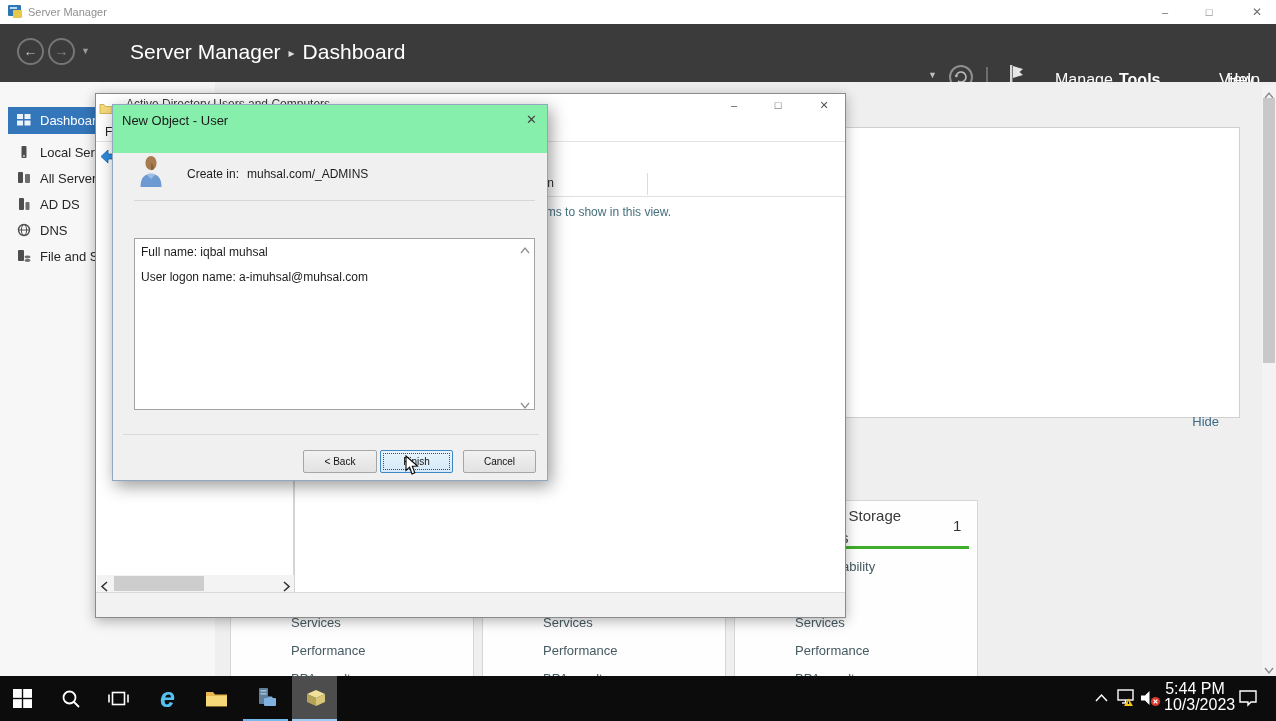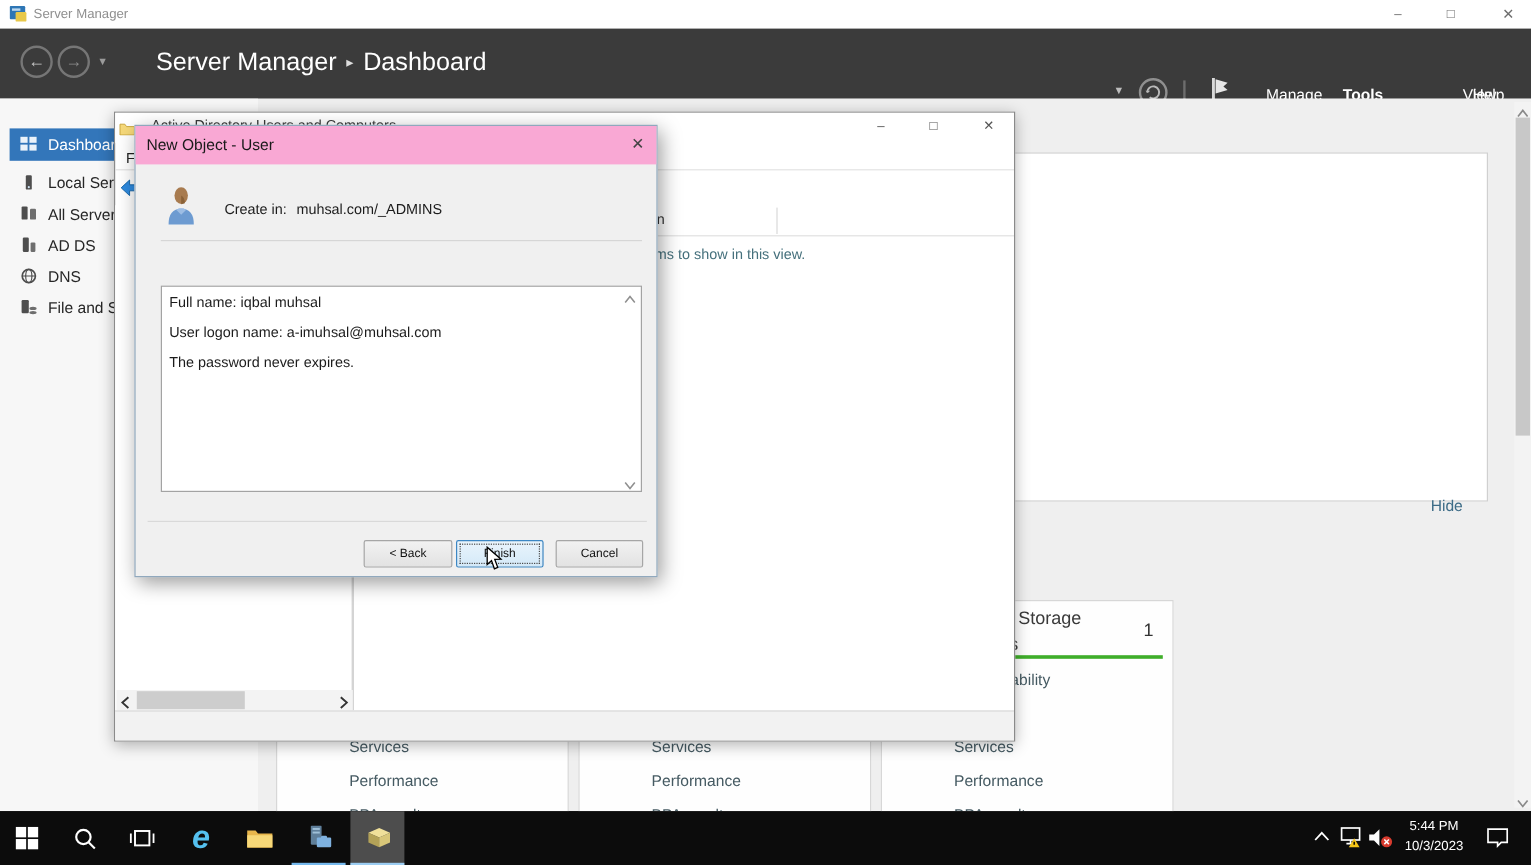--- a/index.html
+++ b/index.html
@@ -20,21 +20,21 @@
   .nav-circle { position:absolute; top:14px; width:27px; height:27px; border:2px solid #767676; border-radius:50%; text-align:center; line-height:23px; font-size:14px; }
   #nav-back { left:17px; color:#c7c7c7; }
   #nav-fwd { left:48px; color:#8b8b8b; }
   #nav-caret { position:absolute; left:81px; top:22px; font-size:9px; color:#9a9a9a; }
   #breadcrumb { position:absolute; left:130px; top:16px; color:#fff; font-size:21px; }
   #breadcrumb .sep { font-size:12px; color:#ddd; margin:0 8px; vertical-align:2px; }
   #hdr-caret { position:absolute; left:928px; top:46px; font-size:9px; color:#bdbdbd; }
   #hdr-refresh { position:absolute; left:948px; top:40px; }
   #hdr-sep { position:absolute; left:986px; top:43px; width:2px; height:21px; background:#6d6d6d; }
   #hdr-flag { position:absolute; left:1006px; top:40px; }
-  .hdr-menu { position:absolute; top:47px; color:#fff; font-size:13px;text-align:right; }
+  .hdr-menu { position:absolute; top:47px; color:#fff; font-size:16px;text-align:right; }
   #menu-manage { left:1055px; } #menu-tools { left:1119px;font-weight:bold; } #menu-view { left:1172px;margin-left:47px; } #menu-help { left:1227px; }
 
   
   #sm-body { position:absolute; left:0; top:82px; width:1276px; height:594px; background:#efefef; overflow:hidden; }
   #sidebar { position:absolute; left:0; top:0; width:215px; height:594px; background:#f7f7f7; }
   .side-item { position:absolute; left:8px; width:207px; height:27px; }
   .side-item.selected { background:#3376ba; }
   .si-icon { position:absolute; left:8px; top:5px; width:16px; height:16px; }
   .si-label { position:absolute; left:32px; top:6px; font-size:13px; color:#262626; white-space:nowrap; }
   .side-item.selected .si-label { color:#fff; }
@@ -79,21 +79,21 @@
   #col-div { position:absolute; left:350px; top:2px; width:1px; height:22px; background:#dadada; }
   #empty-msg { position:absolute; left:164px; top:34px; font-size:12px; color:#45707c; white-space:nowrap; }
   #tree-hscroll { position:absolute; left:1px; top:481px; width:197px; height:17px; background:#f3f3f3; }
   #hs-thumb { position:absolute; left:17px; top:1px; width:90px; height:15px; background:#cdcdcd; }
   .hs-arrow { position:absolute; top:3px; width:11px; height:11px; }
   #hs-left { left:3px; } #hs-right { left:183px; }
   #aduc-status { position:absolute; left:0; bottom:0; width:749px; height:25px; background:#f2f2f2; border-top:1px solid #d9d9d9; }
 
   
   #dialog { position:absolute; left:112px; top:104px; width:436px; height:377px; background:#f0f0f0; border:1px solid #90a8bd; box-shadow:3px 5px 16px rgba(0,0,0,.4); z-index:20; }
-  #dlg-titlebar { position:absolute; left:0; top:0; width:100%; height:32px; background:#f9a8d4; }
+  #dlg-titlebar { position:absolute; left:0; top:0; width:100%; height:48px; background:#86efac; }
   #dlg-title { position:absolute; left:9px; top:8px; font-size:13px; color:#1a1a1a; }
   #dlg-close { position:absolute; right:10px; top:7px; font-size:13px; color:#444; }
   #dlg-user-icon { position:absolute; left:25px; top:50px; width:26px; height:34px; }
   #dlg-createin-label { position:absolute; left:74px; top:62px; font-size:12px; color:#1c1c1c; }
   #dlg-createin-value { position:absolute; left:134px; top:62px; font-size:12px; color:#1c1c1c; }
   #dlg-sep1 { position:absolute; left:21px; top:95px; width:401px; height:1px; background:#d6d6d6; }
   #dlg-instruction { position:absolute; left:25px; top:109px; font-size:12px; color:#1c1c1c; }
   #dlg-summary { position:absolute; left:21px; top:133px; width:401px; height:172px; background:#fff; border:1px solid #a3a3a3; padding:7px 20px 0 6px; }
   .sum-line { font-size:12px; color:#1c1c1c; line-height:13px; margin-bottom:12px; white-space:nowrap; }
   .sb-arrow { position:absolute; right:3px; width:12px; height:10px; }
@@ -110,21 +110,21 @@
   #taskbar { position:absolute; left:0; top:676px; width:1276px; height:45px; background:#0c0c0c; z-index:50; }
   .tb-btn { position:absolute; top:0; width:45px; height:45px; display:flex; align-items:center; justify-content:center; }
   #tb-start { left:0; } #tb-search { left:48px; } #tb-taskview { left:96px; }
   #tb-ie { left:145px; } #tb-explorer { left:194px; }
   #tb-sm { left:243px; border-bottom:2px solid #76b9ed; }
   #tb-aduc { left:292px; background:#4d4d4d; border-bottom:2px solid #9ccdf2; }
   #ie-e { font-size:27px; font-style:italic; font-weight:bold; color:#55c1f0; line-height:1; }
   #tray-chevron { position:absolute; left:1094px; top:14px; }
   #tray-network { position:absolute; left:1116px; top:13px; }
   #tray-volume { position:absolute; left:1140px; top:14px; }
-  #tray-clock { position:absolute; left:1164px; top:5px; width:62px; text-align:center; color:#fff; font-size:11px; line-height:16px; }
+  #tray-clock { position:absolute; left:1164px; top:5px; width:62px; text-align:center; color:#fff; font-size:16px; line-height:16px; }
   #tray-action { position:absolute; left:1238px; top:13px; }
 </style>
 </head>
 <body>
 
 <div id="desktop">
 
   <div id="sm-titlebar">
     <span id="sm-app-icon">
       <svg width="15" height="14" viewBox="0 0 15 14">
@@ -326,21 +326,20 @@
           <path d="M2.5 32 q0 -13 10.5 -13 q10.5 0 10.5 13 z" fill="#6d9bd1"></path>
           <path d="M9 20 l4 4 l4 -4 l-2 -1.5 h-4 z" fill="#9dbde4"></path>
         </svg>
     </span>
     <span id="dlg-createin-label">Create in:</span>
     <span id="dlg-createin-value">muhsal.com/_ADMINS</span>
     <div id="dlg-sep1"></div>
     <div id="dlg-summary">
       <div class="sum-line">Full name: iqbal muhsal</div>
       <div class="sum-line">User logon name: a-imuhsal@muhsal.com</div>
-      <div class="sum-line">The password never expires.</div>
       <span class="sb-arrow" id="sb-up"><svg width="12" height="10">
             <polyline points="2,7 6,2 10,7" stroke="#909090" stroke-width="1.3" fill="none"></polyline>
           </svg></span>
       <span class="sb-arrow" id="sb-down"><svg width="12" height="10">
             <polyline points="2,3 6,8 10,3" stroke="#909090" stroke-width="1.3" fill="none"></polyline>
           </svg></span>
     </div>
     <div id="dlg-sep2"></div>
     <button class="dlg-btn" id="btn-back">&lt; Back</button>
     <button class="dlg-btn" id="btn-finish">Finish</button>

